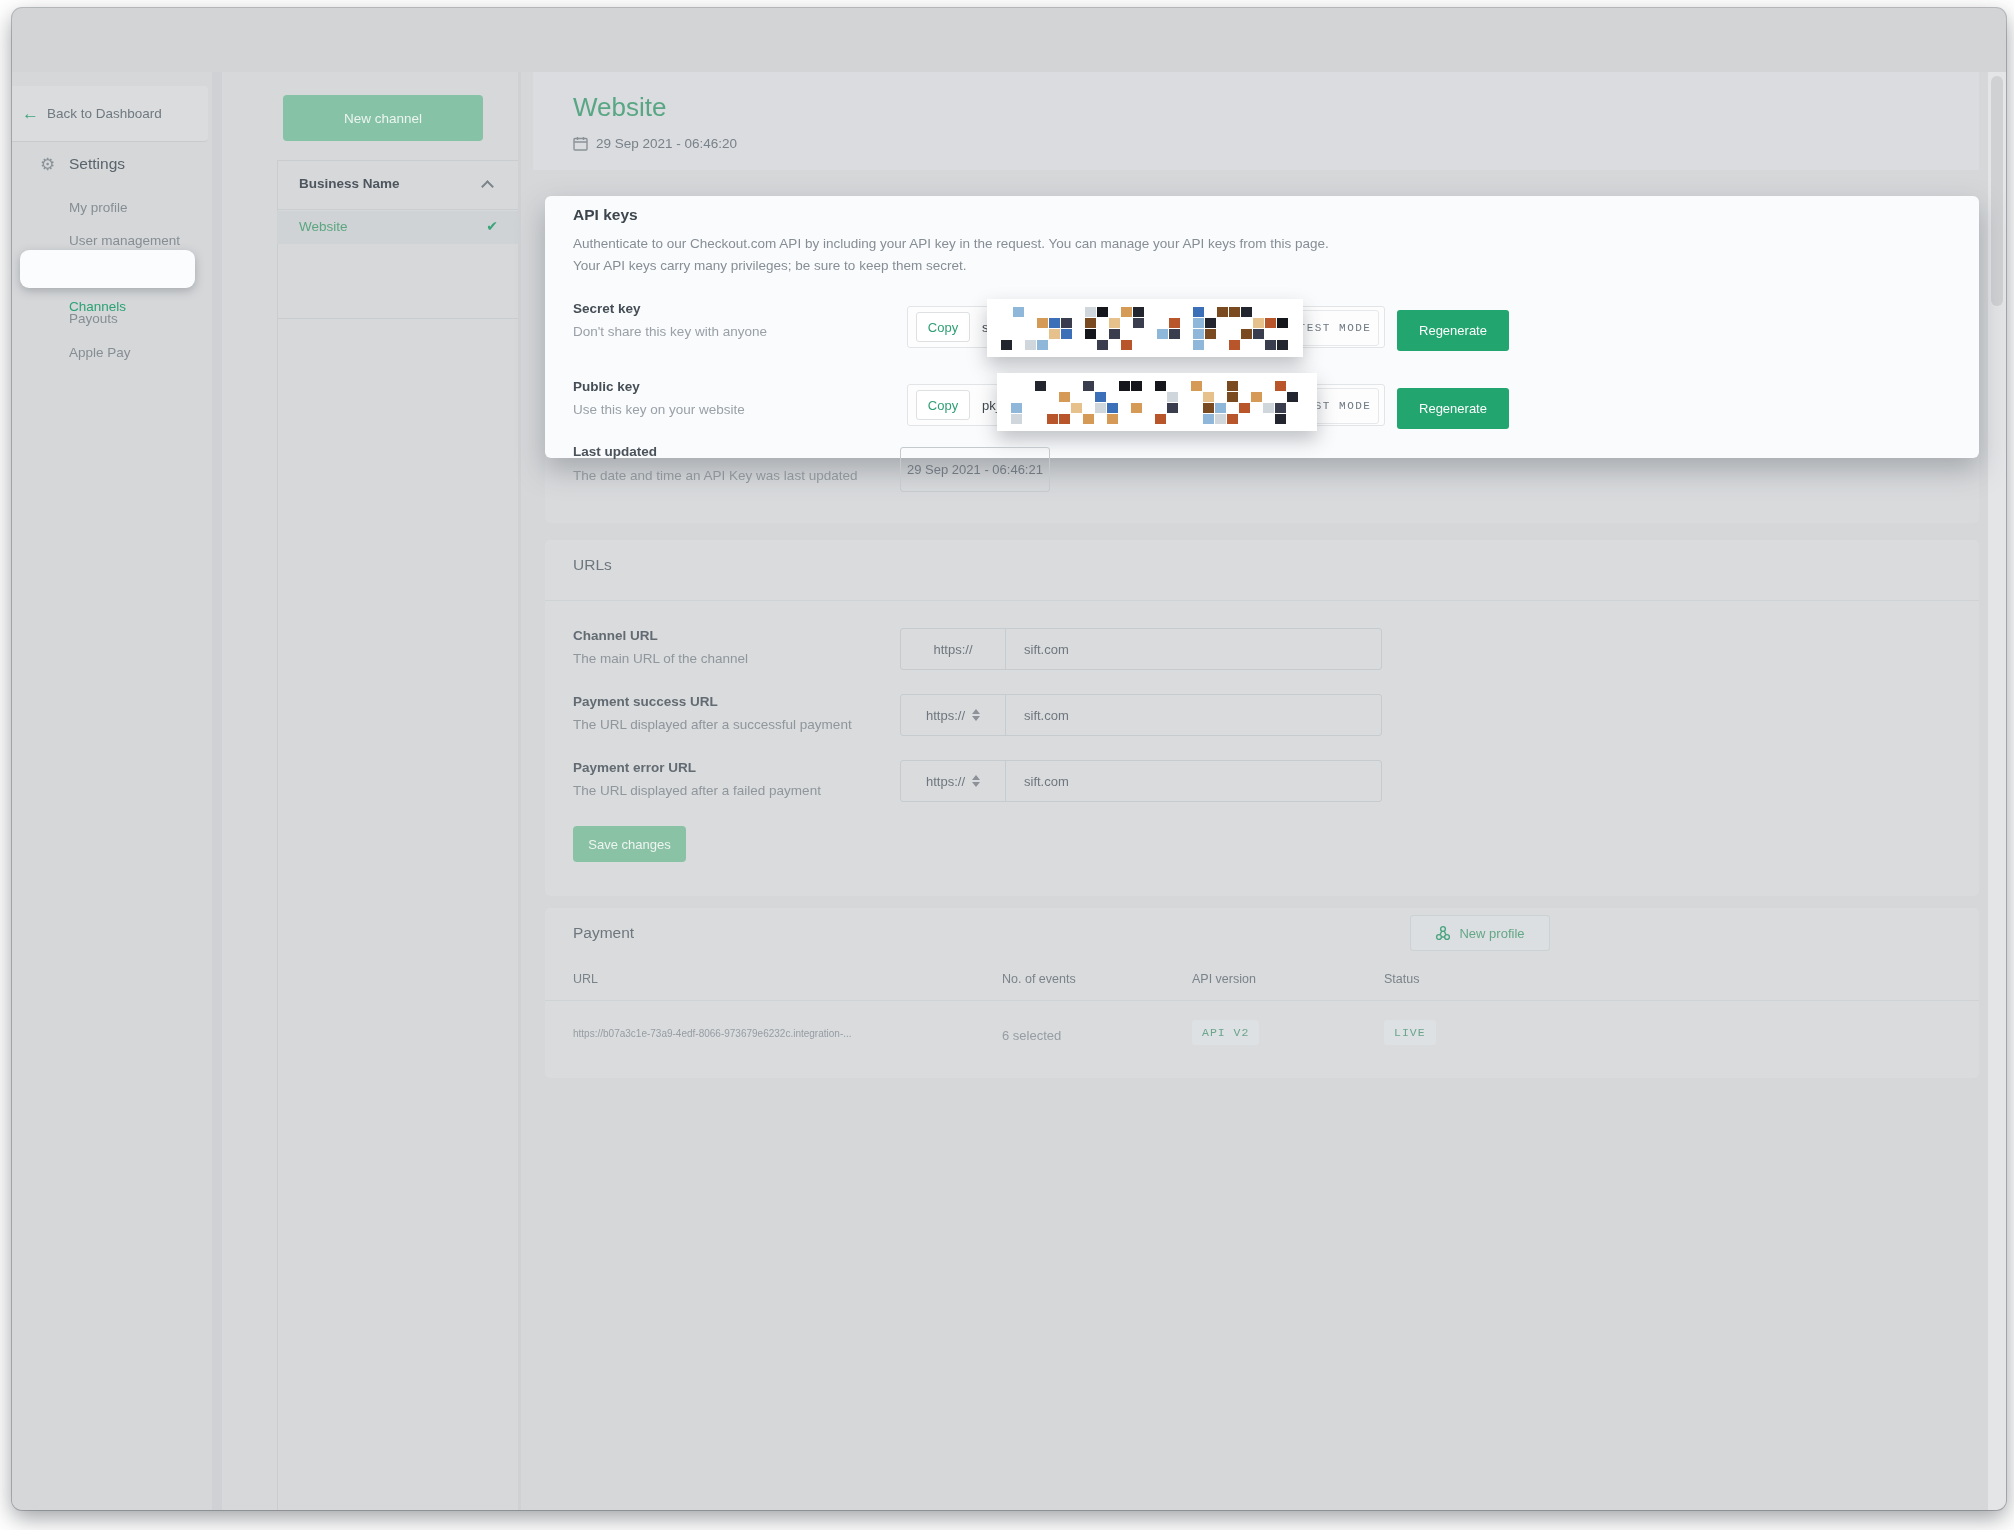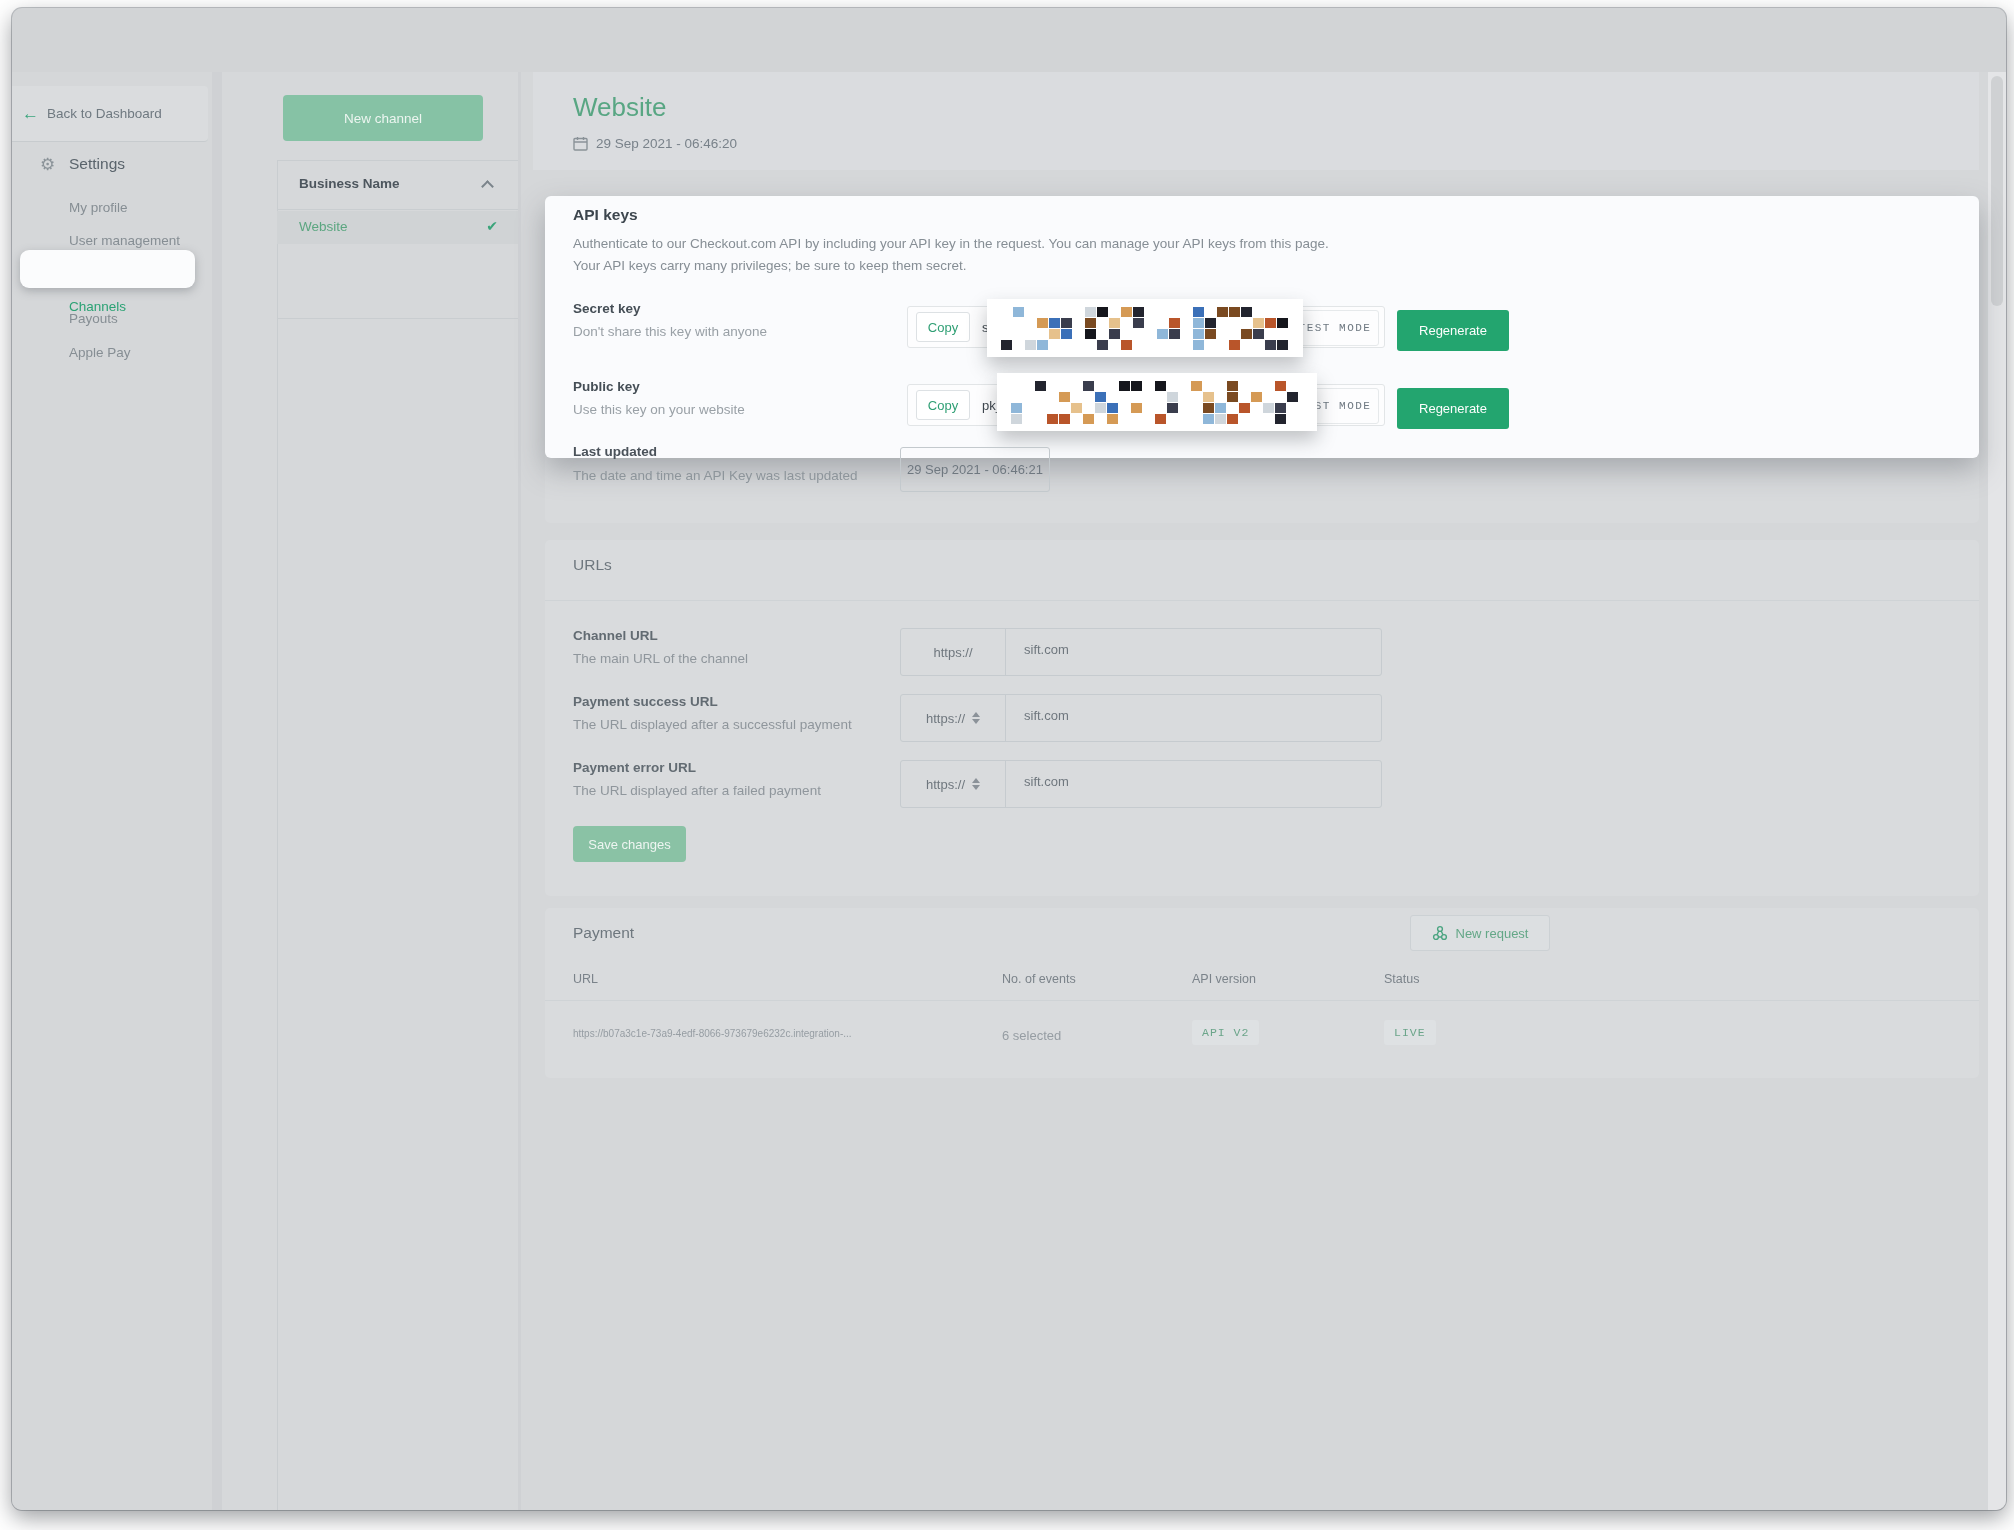--- a/index.html
+++ b/index.html
@@ -74,21 +74,21 @@
   .lu-label { position:absolute; left:28px; top:248px; font-size:13.5px; font-weight:bold; color:#4a525a; }
   .lu-hint { position:absolute; left:28px; top:272px; font-size:13.5px; color:#8d959b; }
   .lu-value { position:absolute; left:355px; top:251px; width:150px; height:45px; border:1px solid #c3c9cd; border-radius:3px;
               display:flex; align-items:center; justify-content:center; font-size:13px; color:#6f7880; }
 
   .urls-card { top:468px; height:356px; background:#d9dbdd; }
   .sect-title { position:absolute; left:28px; top:16px; font-size:15.5px; color:#6e777e; }
   .sect-div { position:absolute; left:0; right:0; top:60px; border-bottom:1px solid #cfd3d6; }
   .url-label { position:absolute; left:28px; font-size:13.5px; font-weight:bold; color:#626b72; }
   .url-hint { position:absolute; left:28px; font-size:13.5px; color:#8f969c; }
-  .url-input { position:absolute; left:355px; width:482px; height:48px; border:1px solid #c6cbcf; border-radius:3px; }
+  .url-input { position:absolute; left:355px; width:482px; height:42px; border:1px solid #c6cbcf; border-radius:3px; }
   .proto-cell { position:absolute; left:0; top:0; width:105px; height:100%; border-right:1px solid #c6cbcf;
                 display:flex; align-items:center; justify-content:center; gap:7px; font-size:13px; color:#6f777e; }
   .updown { display:inline-flex; flex-direction:column; gap:2px; }
   .updown i { width:0; height:0; border-left:4px solid transparent; border-right:4px solid transparent; }
   .updown i.u { border-bottom:5px solid #8b9299; }
   .updown i.d { border-top:5px solid #8b9299; }
   .url-value { position:absolute; left:123px; top:13px; font-size:13px; color:#6f777e; }
   .save-btn { position:absolute; left:28px; top:286px; width:113px; height:36px; background:#8ac2a5; border:none;
               border-radius:4px; color:#eef5f1; font-size:13px; font-family:inherit; cursor:pointer; }
 
@@ -432,21 +432,21 @@
 
       <section class="card wh-card">
         <div class="sect-title">Payment</div>
         <button class="new-wh">
           <svg width="16" height="16" viewBox="0 0 16 16" fill="none" stroke="#4aa480" stroke-width="1.4">
             <circle cx="4" cy="12" r="2.4"></circle>
             <circle cx="12" cy="12" r="2.4"></circle>
             <circle cx="8" cy="4" r="2.4"></circle>
             <path d="M6.8 6 L5 9.8 M9.2 6 L11 9.8 M6.4 12 L9.6 12"></path>
           </svg>
-          <span>New request</span>
+          <span>New profile</span>
         </button>
         <div class="wh-head" style="left:28px;">URL</div>
         <div class="wh-head" style="left:457px;">No. of events</div>
         <div class="wh-head" style="left:647px;">API version</div>
         <div class="wh-head" style="left:839px;">Status</div>
         <div class="wh-div"></div>
         <div>
           <div class="wh-url">https://b07a3c1e-73a9-4edf-8066-973679e6232c.integration-...</div>
           <div class="wh-events">6 selected</div>
           <div class="badge" style="left:647px;">API V2</div>

